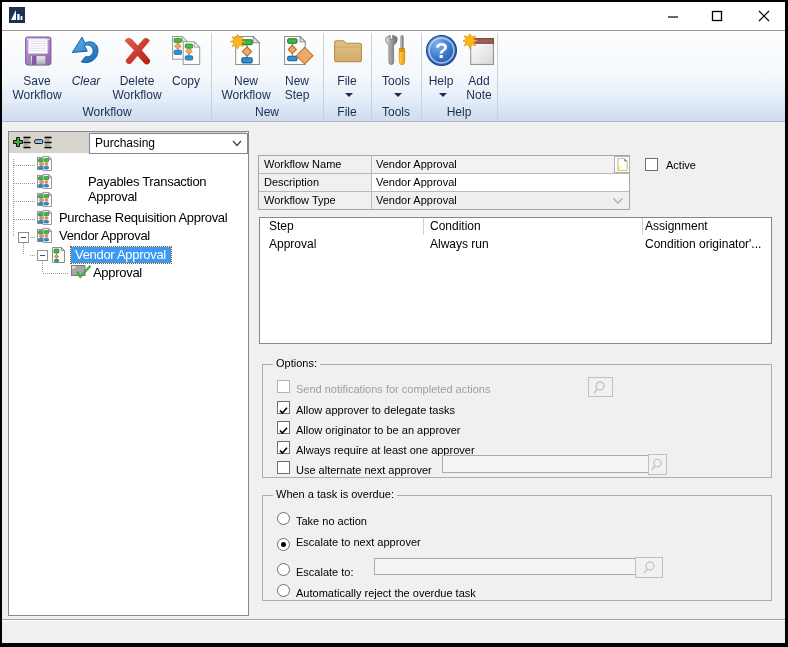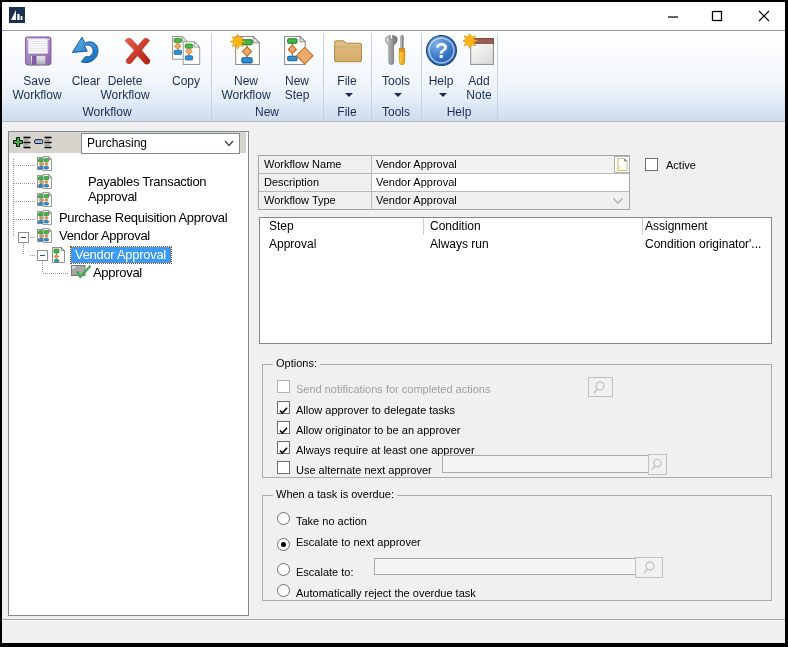--- a/index.html
+++ b/index.html
@@ -229,22 +229,22 @@
           <stop offset="0" stop-color="#ffffff"></stop>
             <stop offset="1" stop-color="#d8d8d8"></stop>
         </linearGradient>
       </defs>
       <rect x="7.5" y="4.5" width="22" height="25" fill="url(#gnote)" stroke="#8f8f8f"></rect>
       <rect x="7.5" y="4.5" width="22" height="4.5" fill="#9c5f55" stroke="#7e453c"></rect>
       <path d="M7 0 L8.8 4.2 L13 2.8 L10.8 6.6 L15 8 L10.8 9.4 L13 13.2 L8.8 11.8 L7 16 L5.2 11.8 L1 13.2 L3.2 9.4 L-1 8 L3.2 6.6 L1 2.8 L5.2 4.2 Z" fill="#ffb614" stroke="#e08e00" stroke-width="0.6" transform="translate(0,-1) scale(0.95)"></path>
     </svg>
 
     <div class="btxt" style="left:0px;top:43px;width:70px;">Save<br>Workflow</div>
-    <div class="btxt" style="left:54px;top:43px;width:60px;">Clear</div>
-    <div class="btxt" style="left:88px;top:43px;width:70px;">Delete<br>Workflow</div>
+    <div class="btxt" style="left:54px;top:43px;width:60px;font-style:italic;">Clear</div>
+    <div class="btxt" style="left:100px;top:43px;width:70px;">Delete<br>Workflow</div>
     <div class="btxt" style="left:154px;top:43px;width:60px;">Copy</div>
     <div class="btxt" style="left:209px;top:43px;width:70px;">New<br>Workflow</div>
     <div class="btxt" style="left:265px;top:43px;width:60px;">New<br>Step</div>
     <div class="btxt" style="left:315px;top:43px;width:60px;">File</div>
     <div class="btxt" style="left:364px;top:43px;width:60px;">Tools</div>
     <div class="btxt" style="left:409px;top:43px;width:60px;">Help</div>
     <div class="btxt" style="left:447px;top:43px;width:60px;">Add<br>Note</div>
     <div class="darr" style="left:343px;top:62px"></div>
     <div class="darr" style="left:392px;top:62px"></div>
     <div class="darr" style="left:437px;top:62px"></div>
@@ -270,21 +270,21 @@
           <line x1="10.5" y1="2.5" x2="17.5" y2="2.5"></line>
           <line x1="10.5" y1="7.5" x2="17.5" y2="7.5"></line>
           <line x1="10.5" y1="12.5" x2="17.5" y2="12.5"></line>
         </g>
       <g stroke="#8c8c8c" stroke-width="1.2">
           <line x1="10.5" y1="5" x2="15.5" y2="5"></line>
           <line x1="10.5" y1="10" x2="15.5" y2="10"></line>
         </g>
     </svg>
 
-    <div class="abs" style="left:72px;top:1px;width:157px;height:19px;background:#fff;border:1px solid #7a8a99;">
+    <div class="abs" style="left:80px;top:1px;width:157px;height:19px;background:#fff;border:1px solid #7a8a99;">
       <div class="abs" style="left:5px;top:2px;font-size:12px;">Purchasing</div>
       <svg class="abs" style="right:5px;top:6px" width="10" height="7" viewBox="0 0 10 7">
           <path d="M1 1 L5 5.5 L9 1" fill="none" stroke="#444" stroke-width="1.3"></path>
         </svg>
     </div>
 
     <div id="tree" class="abs" style="left:0;top:21px;width:237px;height:461px;font-size:13px;line-height:15px;letter-spacing:-0.3px;">
       <svg class="abs" style="left:0;top:0" width="237" height="140" viewBox="0 0 237 140">
         <g stroke="#9a9a9a" stroke-width="1" stroke-dasharray="1,1" fill="none" shape-rendering="crispEdges">
           <line x1="4.5" y1="6" x2="4.5" y2="84"></line>

